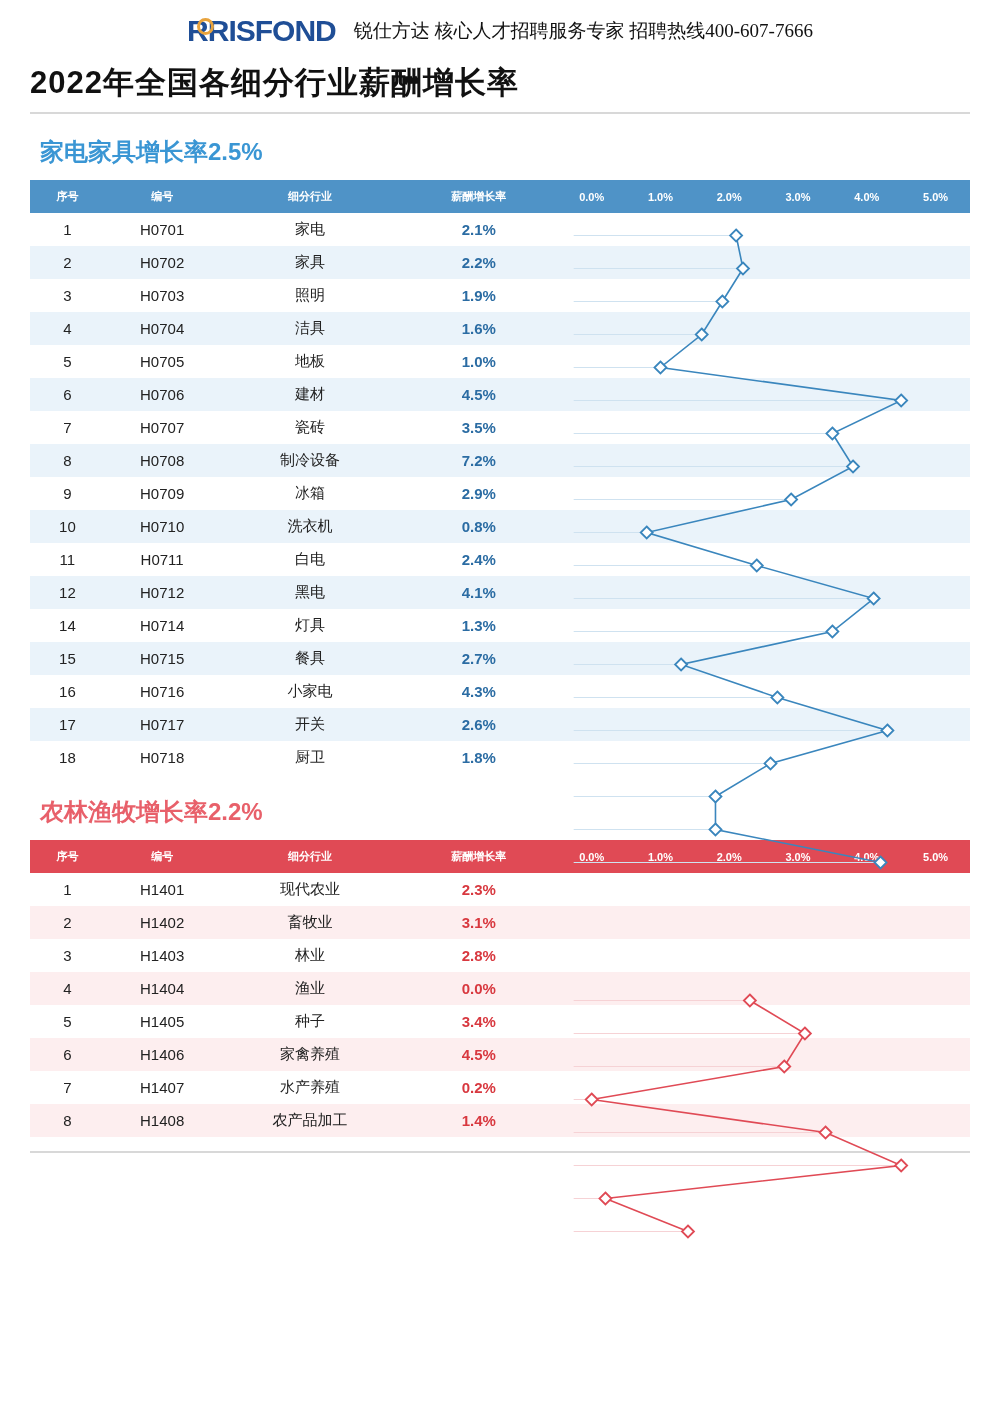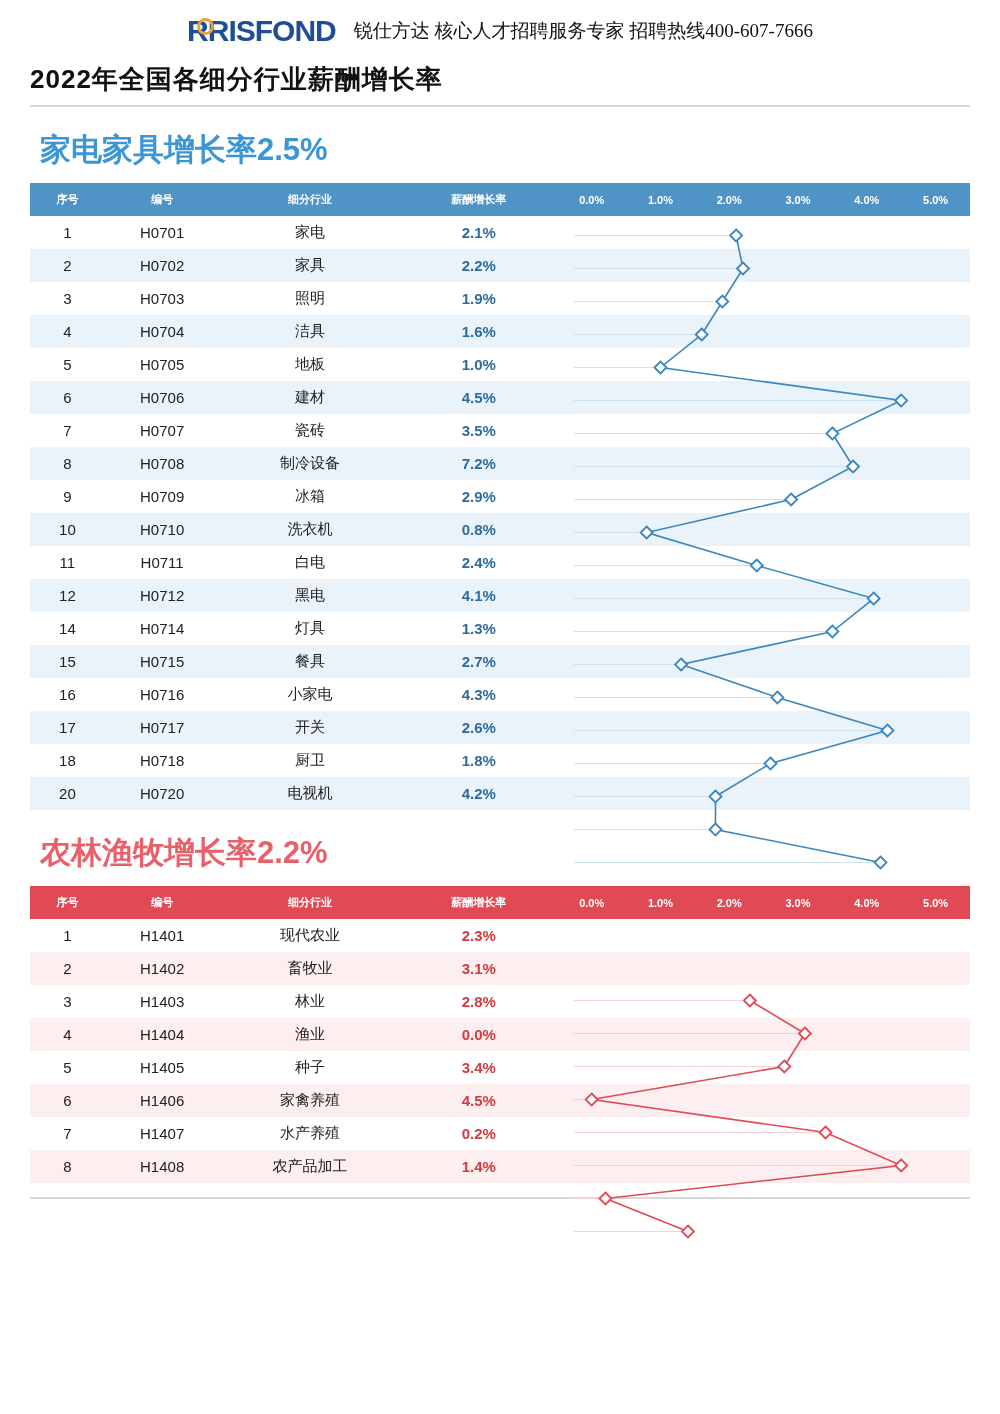--- a/index.html
+++ b/index.html
@@ -55,30 +55,30 @@
   }
 
   
   .title-bar {
     margin: 4px 30px 0 30px;
     border-bottom: 2px solid #d8d8d8;
     padding-bottom: 8px;
   }
   .title-bar h1 {
     margin: 0;
-    font-size: 26px;
+    font-size: 31px;
     font-weight: bold;
     color: #111;
     letter-spacing: 1px;
   }
 
   
   .section { margin: 0 30px; }
   .section-title {
-    font-size: 31px;
+    font-size: 24px;
     font-weight: bold;
     padding: 22px 0 12px 10px;
   }
   .section-title.blue { color: #3a96d4; }
   .section-title.red  { color: #e8606a; }
 
   table.grid {
     width: 100%;
     border-collapse: collapse;
     table-layout: fixed;
@@ -281,27 +281,20 @@
           <td class="code">H0717</td>
           <td class="name">开关</td>
           <td class="value">2.6%</td>
           <td class="plot" colspan="6"></td>
         </tr>
         <tr>
           <td class="idx">18</td>
           <td class="code">H0718</td>
           <td class="name">厨卫</td>
           <td class="value">1.8%</td>
-          <td class="plot" colspan="6"></td>
-        </tr>
-        <tr>
-          <td class="idx">20</td>
-          <td class="code">H0720</td>
-          <td class="name">电视机</td>
-          <td class="value">4.2%</td>
           <td class="plot" colspan="6"></td>
         </tr>
       </tbody>
   </table>
   <div class="plot-wrap" id="plot-0" style="left: 30px; top: 180px; width: 940px; height: 699px;">
       <svg class="series" width="940" height="699">
         <line x1="543.6796875" y1="55.5" x2="706.11046875" y2="55.5" class="row-guide"></line>
         <line x1="543.6796875" y1="88.5" x2="712.9881250000001" y2="88.5" class="row-guide"></line>
         <line x1="543.6796875" y1="121.5" x2="692.3551562499999" y2="121.5" class="row-guide"></line>
         <line x1="543.6796875" y1="154.5" x2="671.7221875" y2="154.5" class="row-guide"></line>

